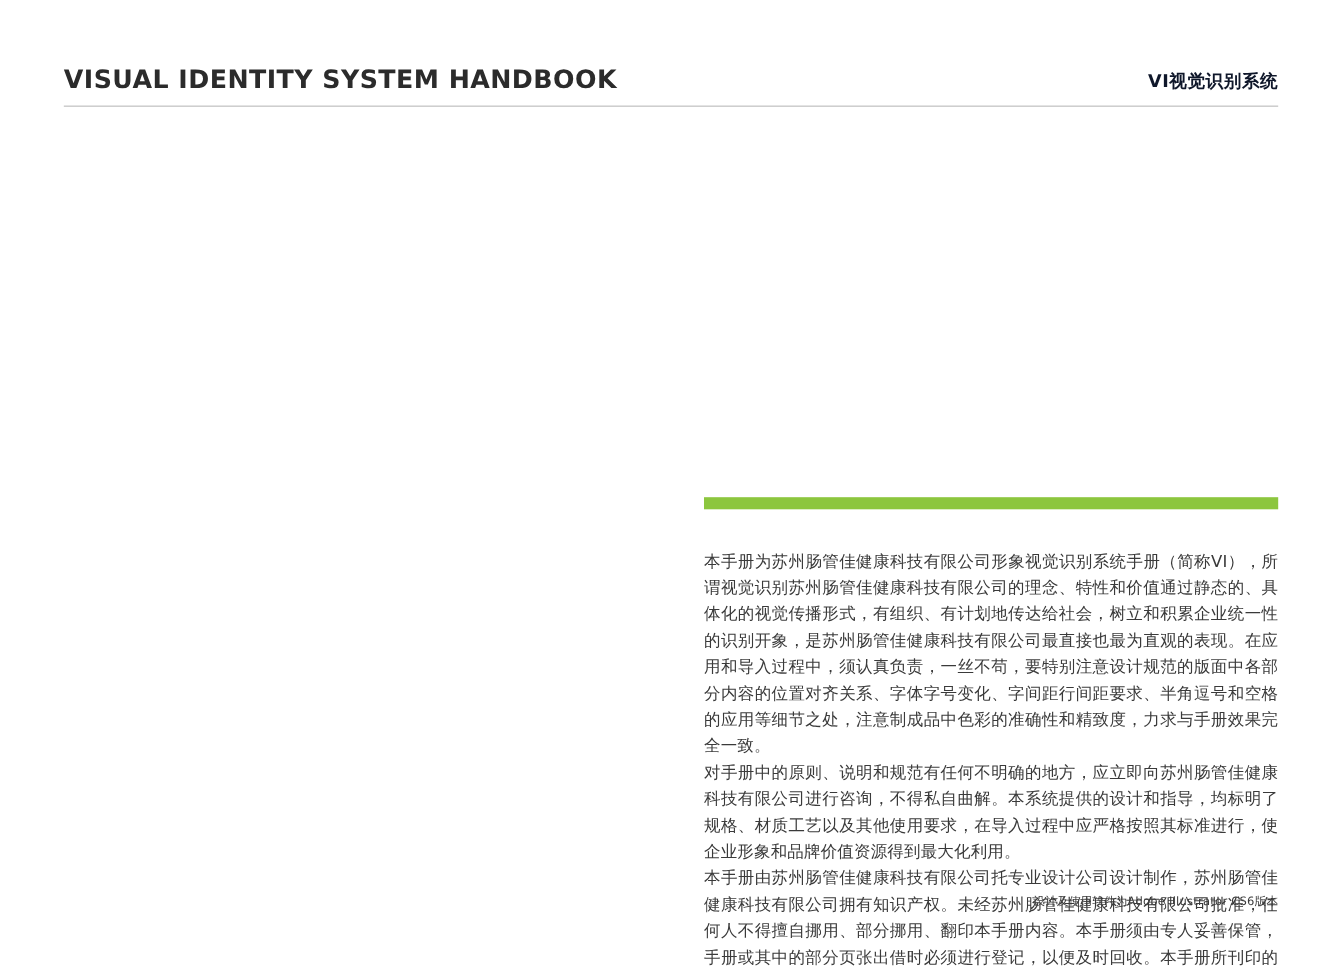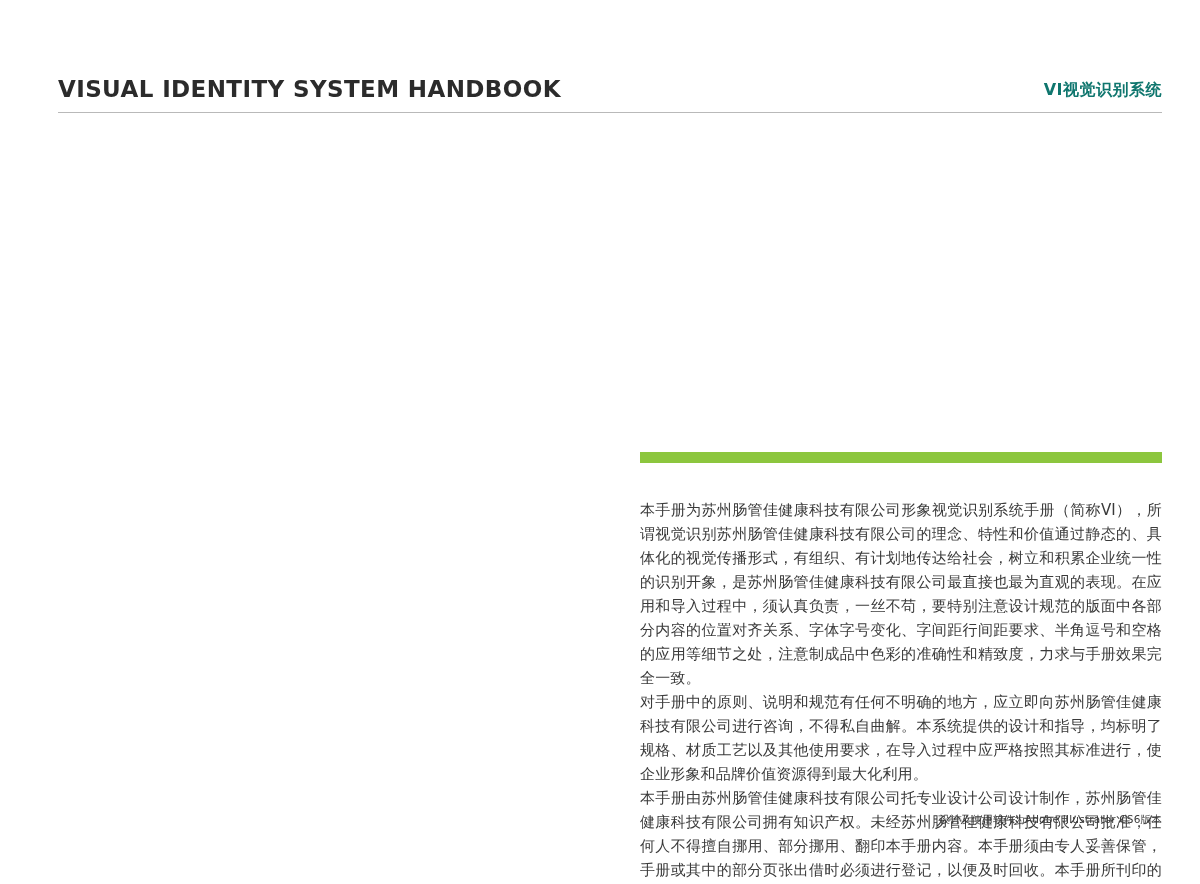--- a/index.html
+++ b/index.html
@@ -23,42 +23,41 @@
     background: #ffffff;
   }
 
   
   .header {
     position: absolute;
     left: 58px;
     top: 60px;
     width: 1104px;
     height: 40px;
-    margin-top: 16px;
   }
   .header-title {
     position: absolute;
     left: 0;
     top: 0;
     font-family: "DejaVu Sans", sans-serif;
     font-weight: bold;
     font-size: 23px;
     letter-spacing: 0.4px;
     color: #2b2b2b;
     white-space: nowrap;
   }
   .header-subtitle {
     position: absolute;
     right: 0;
     top: 4px;
     font-family: "DejaVu Sans", sans-serif;
     font-weight: bold;
     font-size: 16px;
     letter-spacing: 0.5px;
-    color: #0f766e;
+    color: #0f172a;
     white-space: nowrap;
   }
   .header-rule {
     position: absolute;
     left: 0;
     top: 36px;
     width: 1104px;
     height: 1px;
     background: #b9b9b9;
   }

